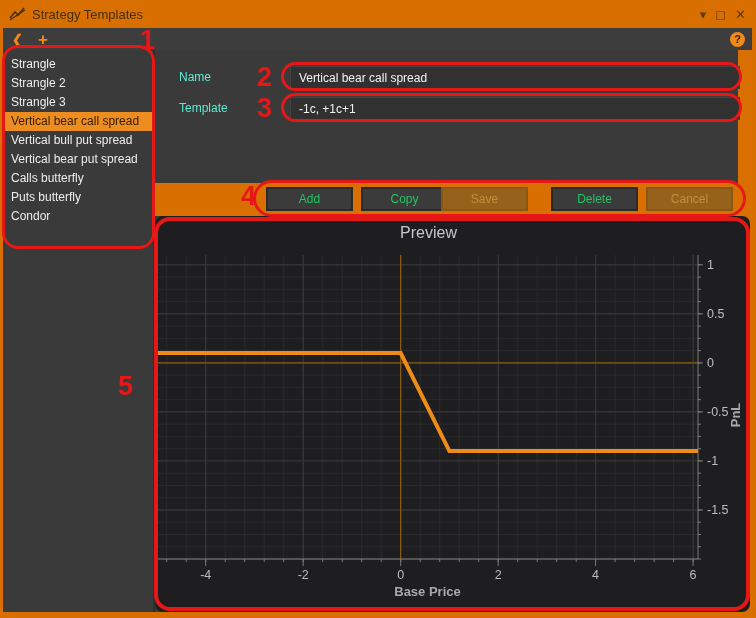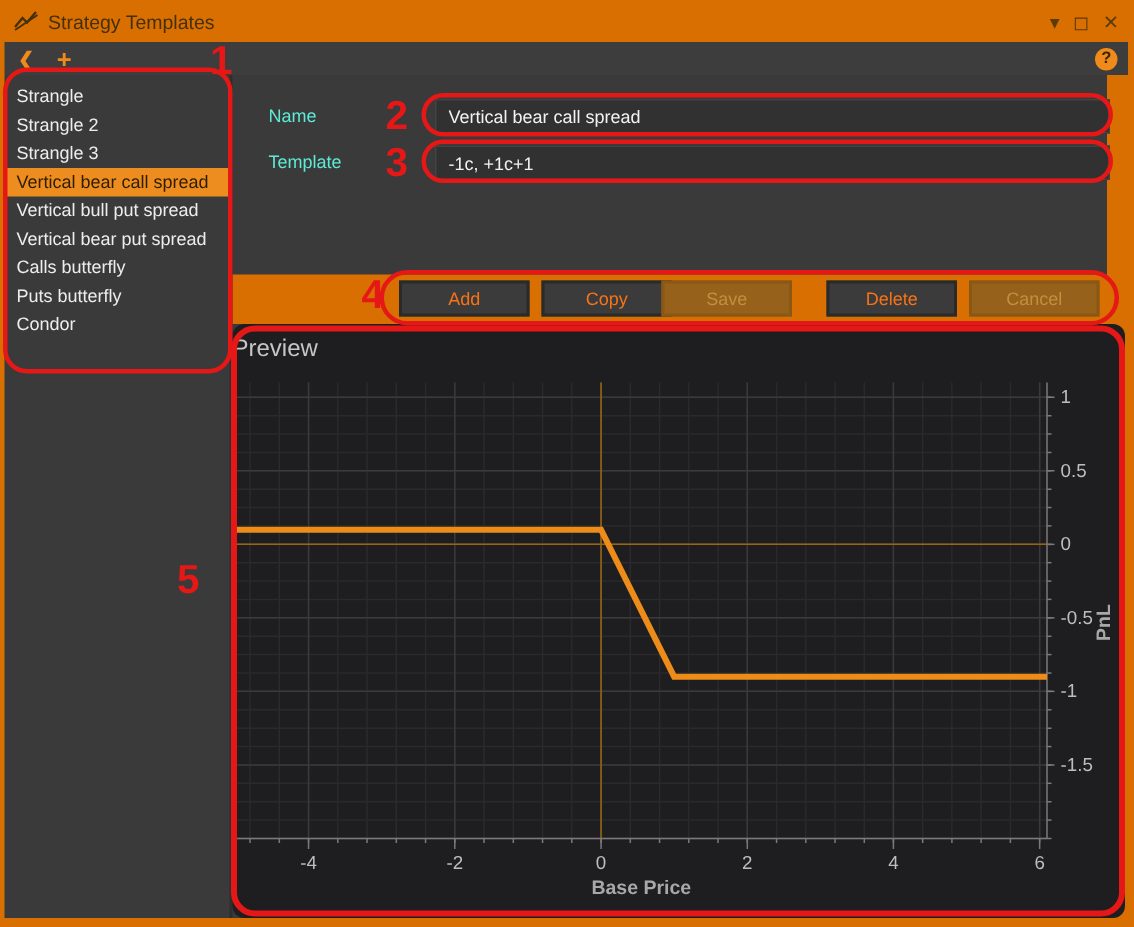--- a/index.html
+++ b/index.html
@@ -36,28 +36,28 @@
   .main{ position:relative; flex:1; }
   .form-label{ position:absolute; left:24px; font-size:12px; color:#5eead4; height:23px; line-height:23px; }
   .form-input{ position:absolute; left:135px; width:450px; height:23px; background:#313131;
                border:1px solid #434343; color:#F2F2F2; font-size:12px; padding:0 8px;
                font-family:"Liberation Sans", sans-serif; outline:none; }
   .row-name{ top:16px; } .row-template{ top:47px; }
 
   .button-bar{ position:absolute; left:0; top:133px; width:100%; height:33px; background:#D96F00; }
   .bar-btn{ position:absolute; top:4px; width:87px; height:24px; font-size:12px;
             font-family:"Liberation Sans", sans-serif; cursor:default; }
-  .btn-enabled{ background:#3B3B3B; color:#f97316; border:2px solid #2A2A2A; }
+  .btn-enabled{ background:#3B3B3B; color:#22c55e; border:2px solid #2A2A2A; }
   .btn-disabled{ background:#96611B; color:#C28E3F; border:2px solid #8A5714; }
   #btn-add{ left:111px; } #btn-copy{ left:206px; } #btn-save{ left:286px; }
   #btn-delete{ left:396px; } #btn-cancel{ left:491px; }
 
   .preview{ position:absolute; left:0; top:166px; width:595px; height:396px; background:#1E1E20;
             border-radius:8px; }
-  .chart-title{ position:absolute; top:8px; left:0; width:547px; text-align:left;
+  .chart-title{ position:absolute; top:8px; left:0; width:547px; text-align:center;
                 font-size:16px; color:#C6C6C6; }
   #chart-svg{ position:absolute; left:0; top:0; }
 
   
   .ann{ position:absolute; border:3px solid #E61717; pointer-events:none; }
   .ann-num{ position:absolute; color:#E61717; font-size:27px; font-weight:bold; line-height:1;
             pointer-events:none; font-family:"Liberation Sans", sans-serif; }
   #ann-list-box{ left:2px; top:45px; width:153px; height:204px; border-radius:16px; }
   #ann-name-oval{ left:281px; top:62px; width:461px; height:29px; border-radius:15px; }
   #ann-template-oval{ left:281px; top:93px; width:461px; height:29px; border-radius:15px; }

